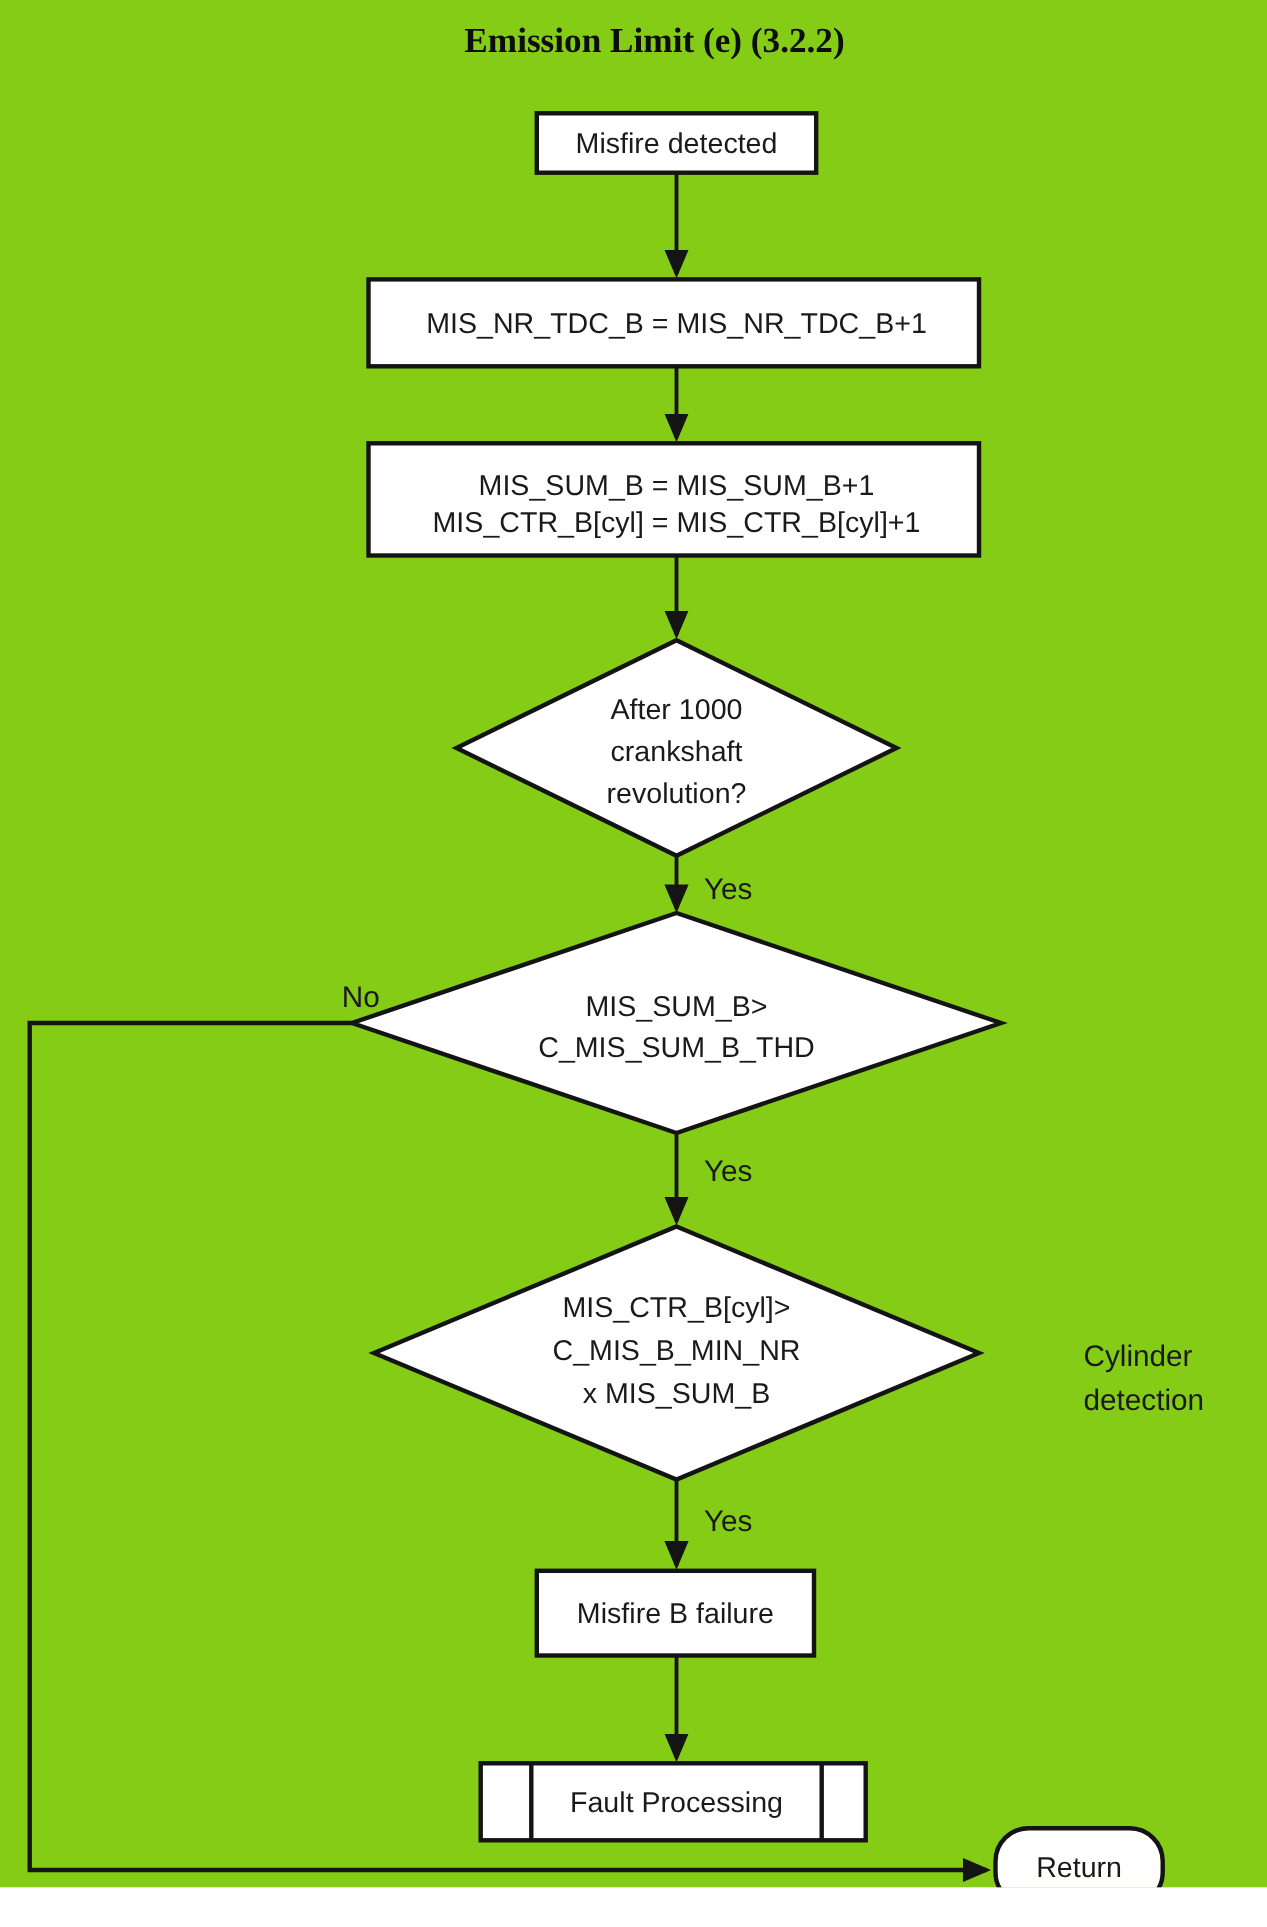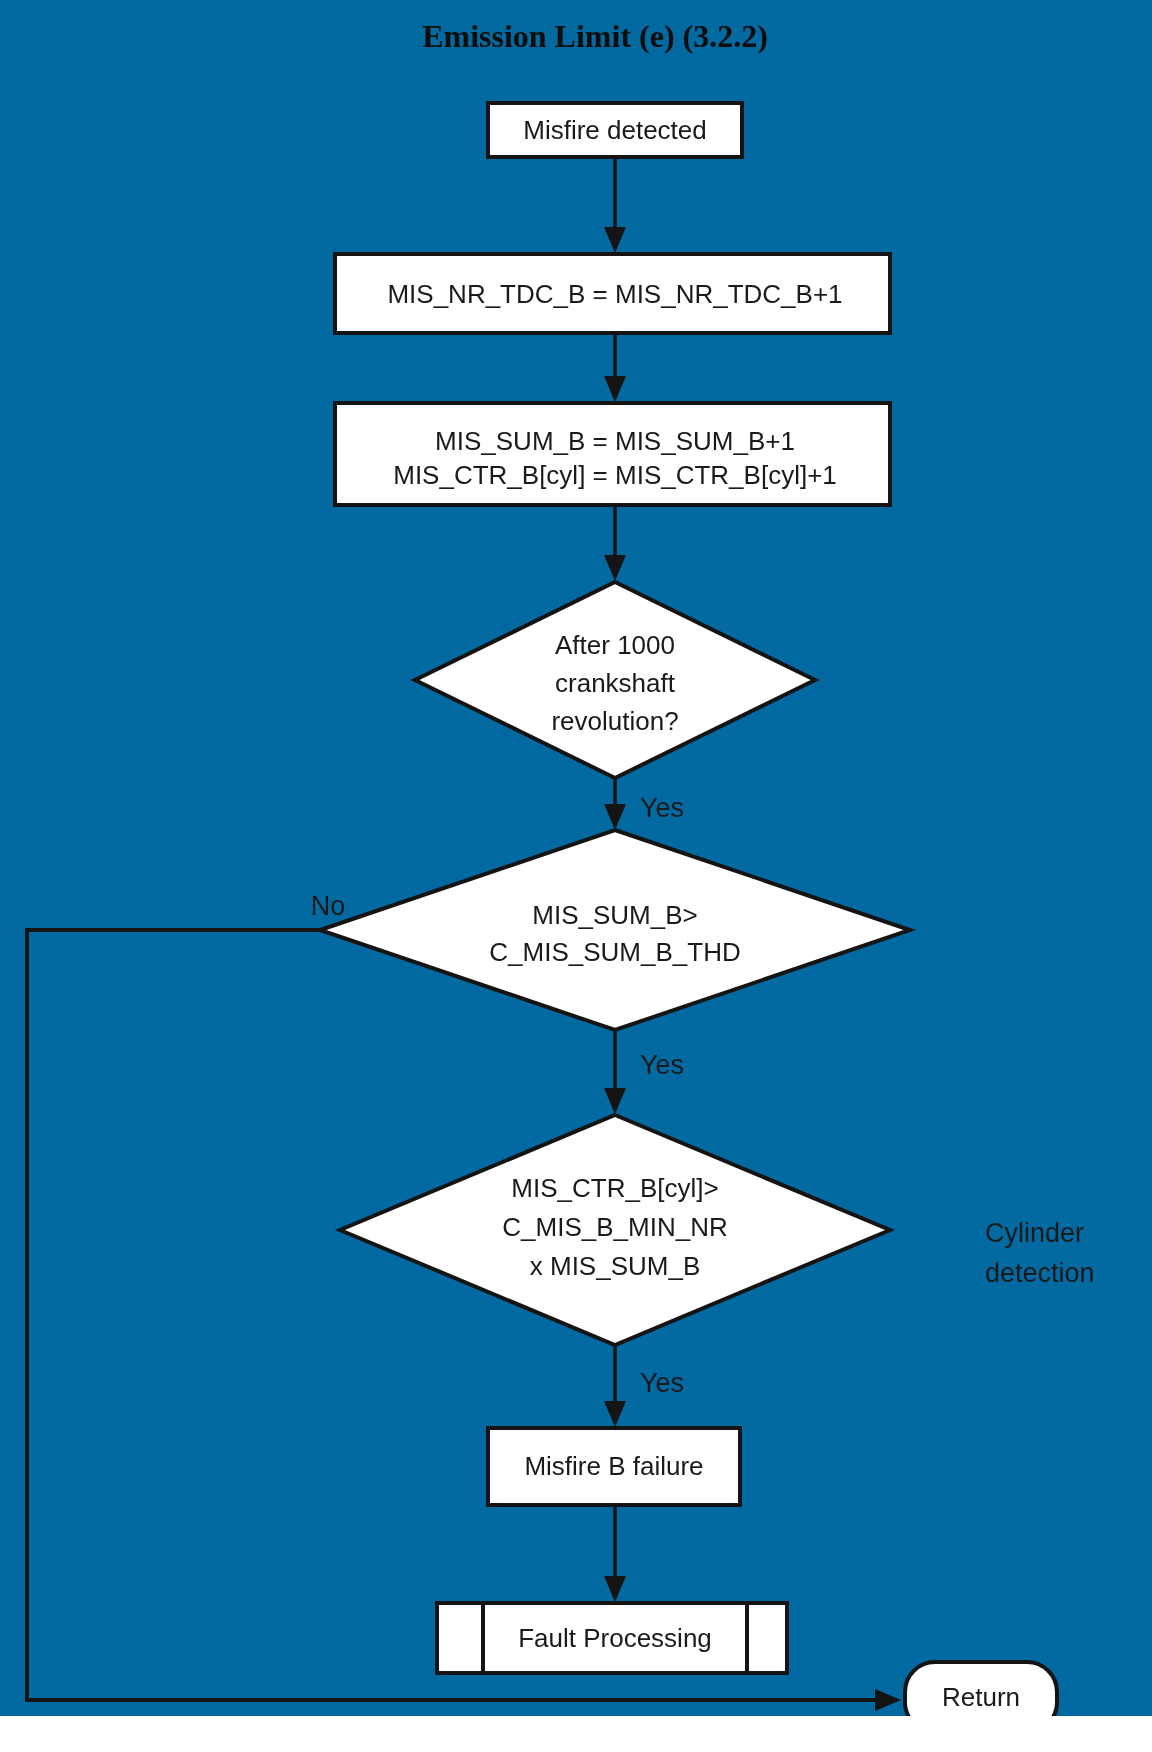--- a/index.html
+++ b/index.html
@@ -4,21 +4,21 @@
 <style>
   html, body {
     margin: 0;
     padding: 0;
     background: #ffffff;
   }
   .page {
     width: 1152px;
     height: 1716px;
     position: relative;
-    background: #0369a1;
+    background: #84cc16;
     overflow: hidden;
   }
   svg {
     display: block;
   }
   .node-shape {
     fill: #ffffff;
     stroke: #141414;
     stroke-width: 4;
   }

